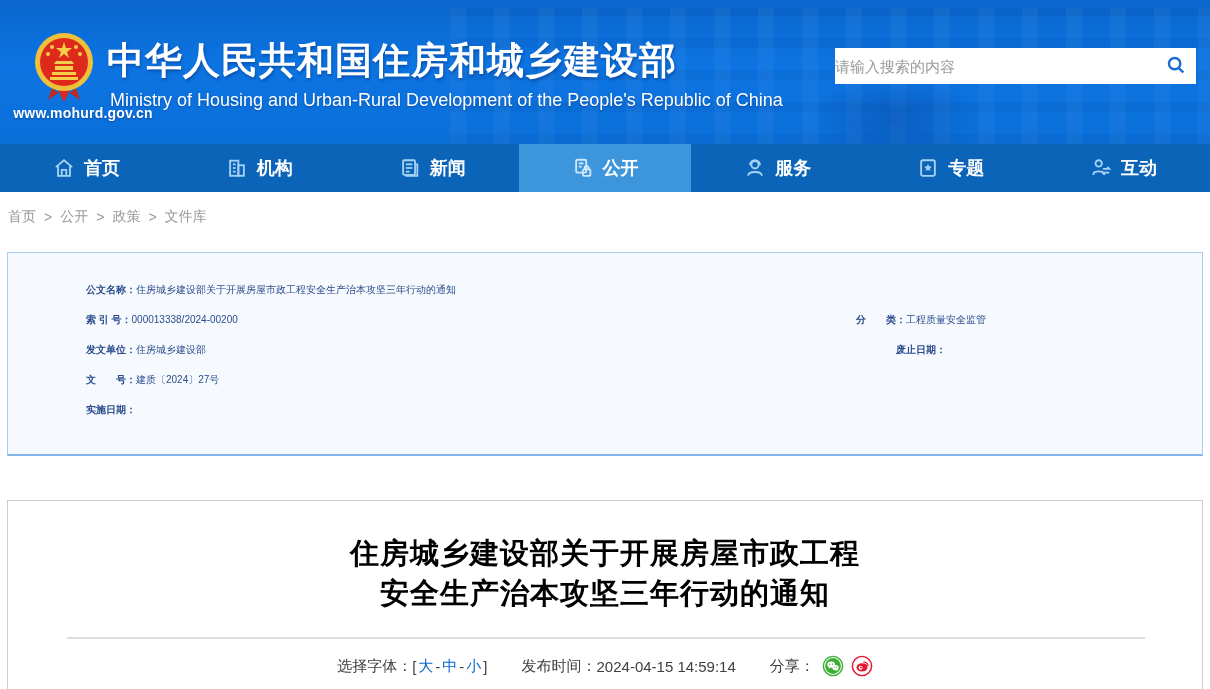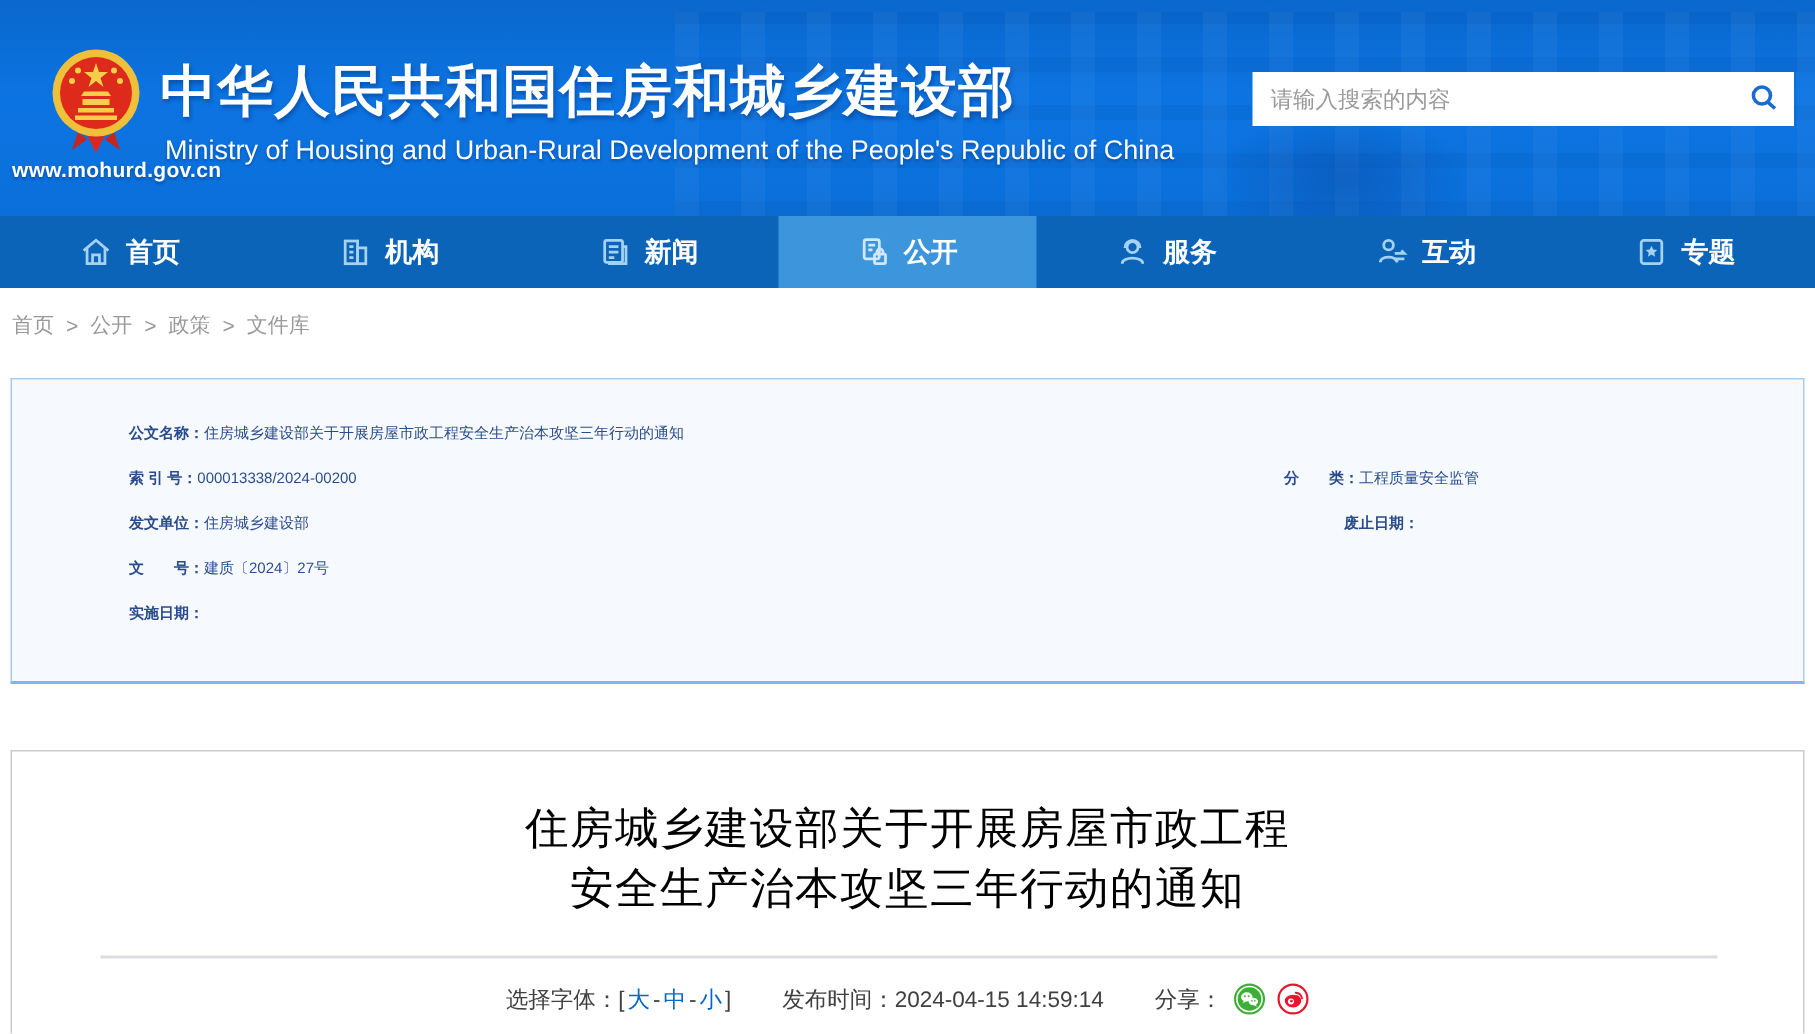--- a/index.html
+++ b/index.html
@@ -11,28 +11,28 @@
   .header { position:absolute; left:0; top:0; width:1210px; height:144px;
     background:linear-gradient(180deg,#0a67cd 0%,#0c74e2 45%,#0a6fd9 100%); overflow:hidden; }
   .hdr-building { position:absolute; right:0; top:8px; width:760px; height:136px; opacity:.55;
     background-image:
       repeating-linear-gradient(90deg, rgba(255,255,255,0.07) 0 16px, rgba(255,255,255,0) 16px 44px),
       repeating-linear-gradient(0deg, rgba(3,30,90,0.10) 0 10px, rgba(3,30,90,0) 10px 32px); }
   .hdr-tree { position:absolute; right:230px; bottom:-20px; width:170px; height:90px; border-radius:50%;
     background:radial-gradient(ellipse at center, rgba(10,60,140,0.35), rgba(10,60,140,0) 70%); }
   .emblem { position:absolute; left:30px; top:30px; width:68px; height:74px; }
   .site-url { position:absolute; left:8px; top:105px; width:150px; color:#fff; font-weight:700;
-    font-size:14px; letter-spacing:.2px; text-shadow:0 1px 2px rgba(0,20,80,.4); }
+    font-size:14px; letter-spacing:.2px; text-shadow:0 1px 2px rgba(0,20,80,.4);text-align:center; }
   .hdr-title { position:absolute; left:107px; top:36px; color:#fff; font-weight:700; font-size:37px;
     letter-spacing:1px; text-shadow:1px 2px 3px rgba(0,20,80,.35); white-space:nowrap;text-align:right; }
   .hdr-sub { position:absolute; left:110px; top:90px; color:#fff; font-size:18px;
     text-shadow:0 1px 2px rgba(0,20,80,.35); white-space:nowrap; }
   .search-box { position:absolute; left:835px; top:48px; width:361px; height:36px; background:#fff;
     display:flex; align-items:center; }
-  .search-box input { flex:1; border:none; outline:none; height:100%; padding:0 12px;
+  .search-box input { flex:1; border:none; outline:none; height:100%; padding:0 0;
     font-size:15px; color:#6d28d9; font-family:inherit; background:transparent; }
   .search-box input::placeholder { color:#9a9a9a; }
   .search-btn { width:40px; height:36px; border:none; background:transparent; cursor:pointer;
     display:flex; align-items:center; justify-content:center; }
 
   
   .nav { position:absolute; left:0; top:144px; width:1210px; height:48px; background:#0c64b8;
     display:flex; }
   .nav-item { flex:1; display:flex; align-items:center; justify-content:center; gap:9px;
     color:#fff; font-size:18px; font-weight:700; cursor:pointer; }
@@ -49,21 +49,21 @@
     background:#f6fafe; border:1px solid #a9cdf0; border-bottom:2px solid #85b5e6; }
   .meta-col { position:absolute; }
   .meta-col.left { left:78px; top:22px; }
   .meta-col.right { left:848px; top:52px;text-align:center; }
   .meta-row { height:30px; line-height:30px; font-size:10px; color:#2b4c8c; white-space:nowrap; }
   .meta-row .lbl { font-weight:700; }
 
   
   .article { position:absolute; left:7px; top:500px; width:1196px; height:290px;
     background:#fff; border:1px solid #ccc; }
-  .art-title { margin-top:32px; text-align:center; color:#000; font-weight:400; font-size:29px;
+  .art-title { margin-top:32px; text-align:center; color:#000; font-weight:700; font-size:29px;
     line-height:40px; letter-spacing:1px; }
   .art-divider { position:absolute; left:59px; top:136px; width:1078px; height:2px; background:#dadde1; }
   .art-meta { position:absolute; left:0; top:150px; width:100%; height:30px;
     display:flex; align-items:center; justify-content:center; font-size:15px; color:#404040; }
   .art-meta .fs-label, .art-meta .pub-label, .art-meta .share-label { font-weight:400; }
   .art-meta .size-link { color:#06c; text-decoration:none; cursor:pointer; margin:0 2px; }
   .art-meta .grp { display:flex; align-items:center; }
   .art-meta .gap { width:34px; }
   .share-ic { display:inline-flex; margin-left:7px; cursor:pointer; }
 </style>
@@ -164,35 +164,35 @@
           <circle cx="12" cy="8.5" r="4"></circle>
             <path d="M4.5 20.5 c0-5.5 15-5.5 15 0"></path>
           <path d="M6.5 9 a5.5 5.5 0 0 1 11 0"></path>
         </svg>
         </span>
       <span>服务</span>
     </div>
     <div class="nav-item">
       <span class="nav-ic">
         <svg width="22" height="22" viewBox="0 0 24 24" fill="none" stroke="#a5d2f3" stroke-width="2">
+          <rect x="4.5" y="3.5" width="15" height="17" rx="2"></rect>
+          <polygon points="12,7.5 13.3,10.2 16.2,10.5 14,12.5 14.6,15.4 12,13.9 9.4,15.4 10,12.5 7.8,10.5 10.7,10.2" fill="#a5d2f3" stroke="none"></polygon>
+        </svg>
+        </span>
+      <span>专题</span>
+    </div>
+    <div class="nav-item">
+      <span class="nav-ic">
+        <svg width="22" height="22" viewBox="0 0 24 24" fill="none" stroke="#a5d2f3" stroke-width="2">
           <circle cx="9.5" cy="7" r="3.5"></circle>
             <path d="M3.5 19.5 c0-5 12-5 12 0"></path>
           <path d="M14 13 h7 l-2.2 -2.2 M21 17 h-7 l2.2 2.2"></path>
         </svg>
         </span>
       <span>互动</span>
-    </div>
-    <div class="nav-item">
-      <span class="nav-ic">
-        <svg width="22" height="22" viewBox="0 0 24 24" fill="none" stroke="#a5d2f3" stroke-width="2">
-          <rect x="4.5" y="3.5" width="15" height="17" rx="2"></rect>
-          <polygon points="12,7.5 13.3,10.2 16.2,10.5 14,12.5 14.6,15.4 12,13.9 9.4,15.4 10,12.5 7.8,10.5 10.7,10.2" fill="#a5d2f3" stroke="none"></polygon>
-        </svg>
-        </span>
-      <span>专题</span>
     </div>
   </div>
 
   <div class="crumbs">
     <a>首页</a>
     <span>&gt;</span>
     <a>公开</a>
     <span>&gt;</span>
     <a>政策</a>
     <span>&gt;</span>

